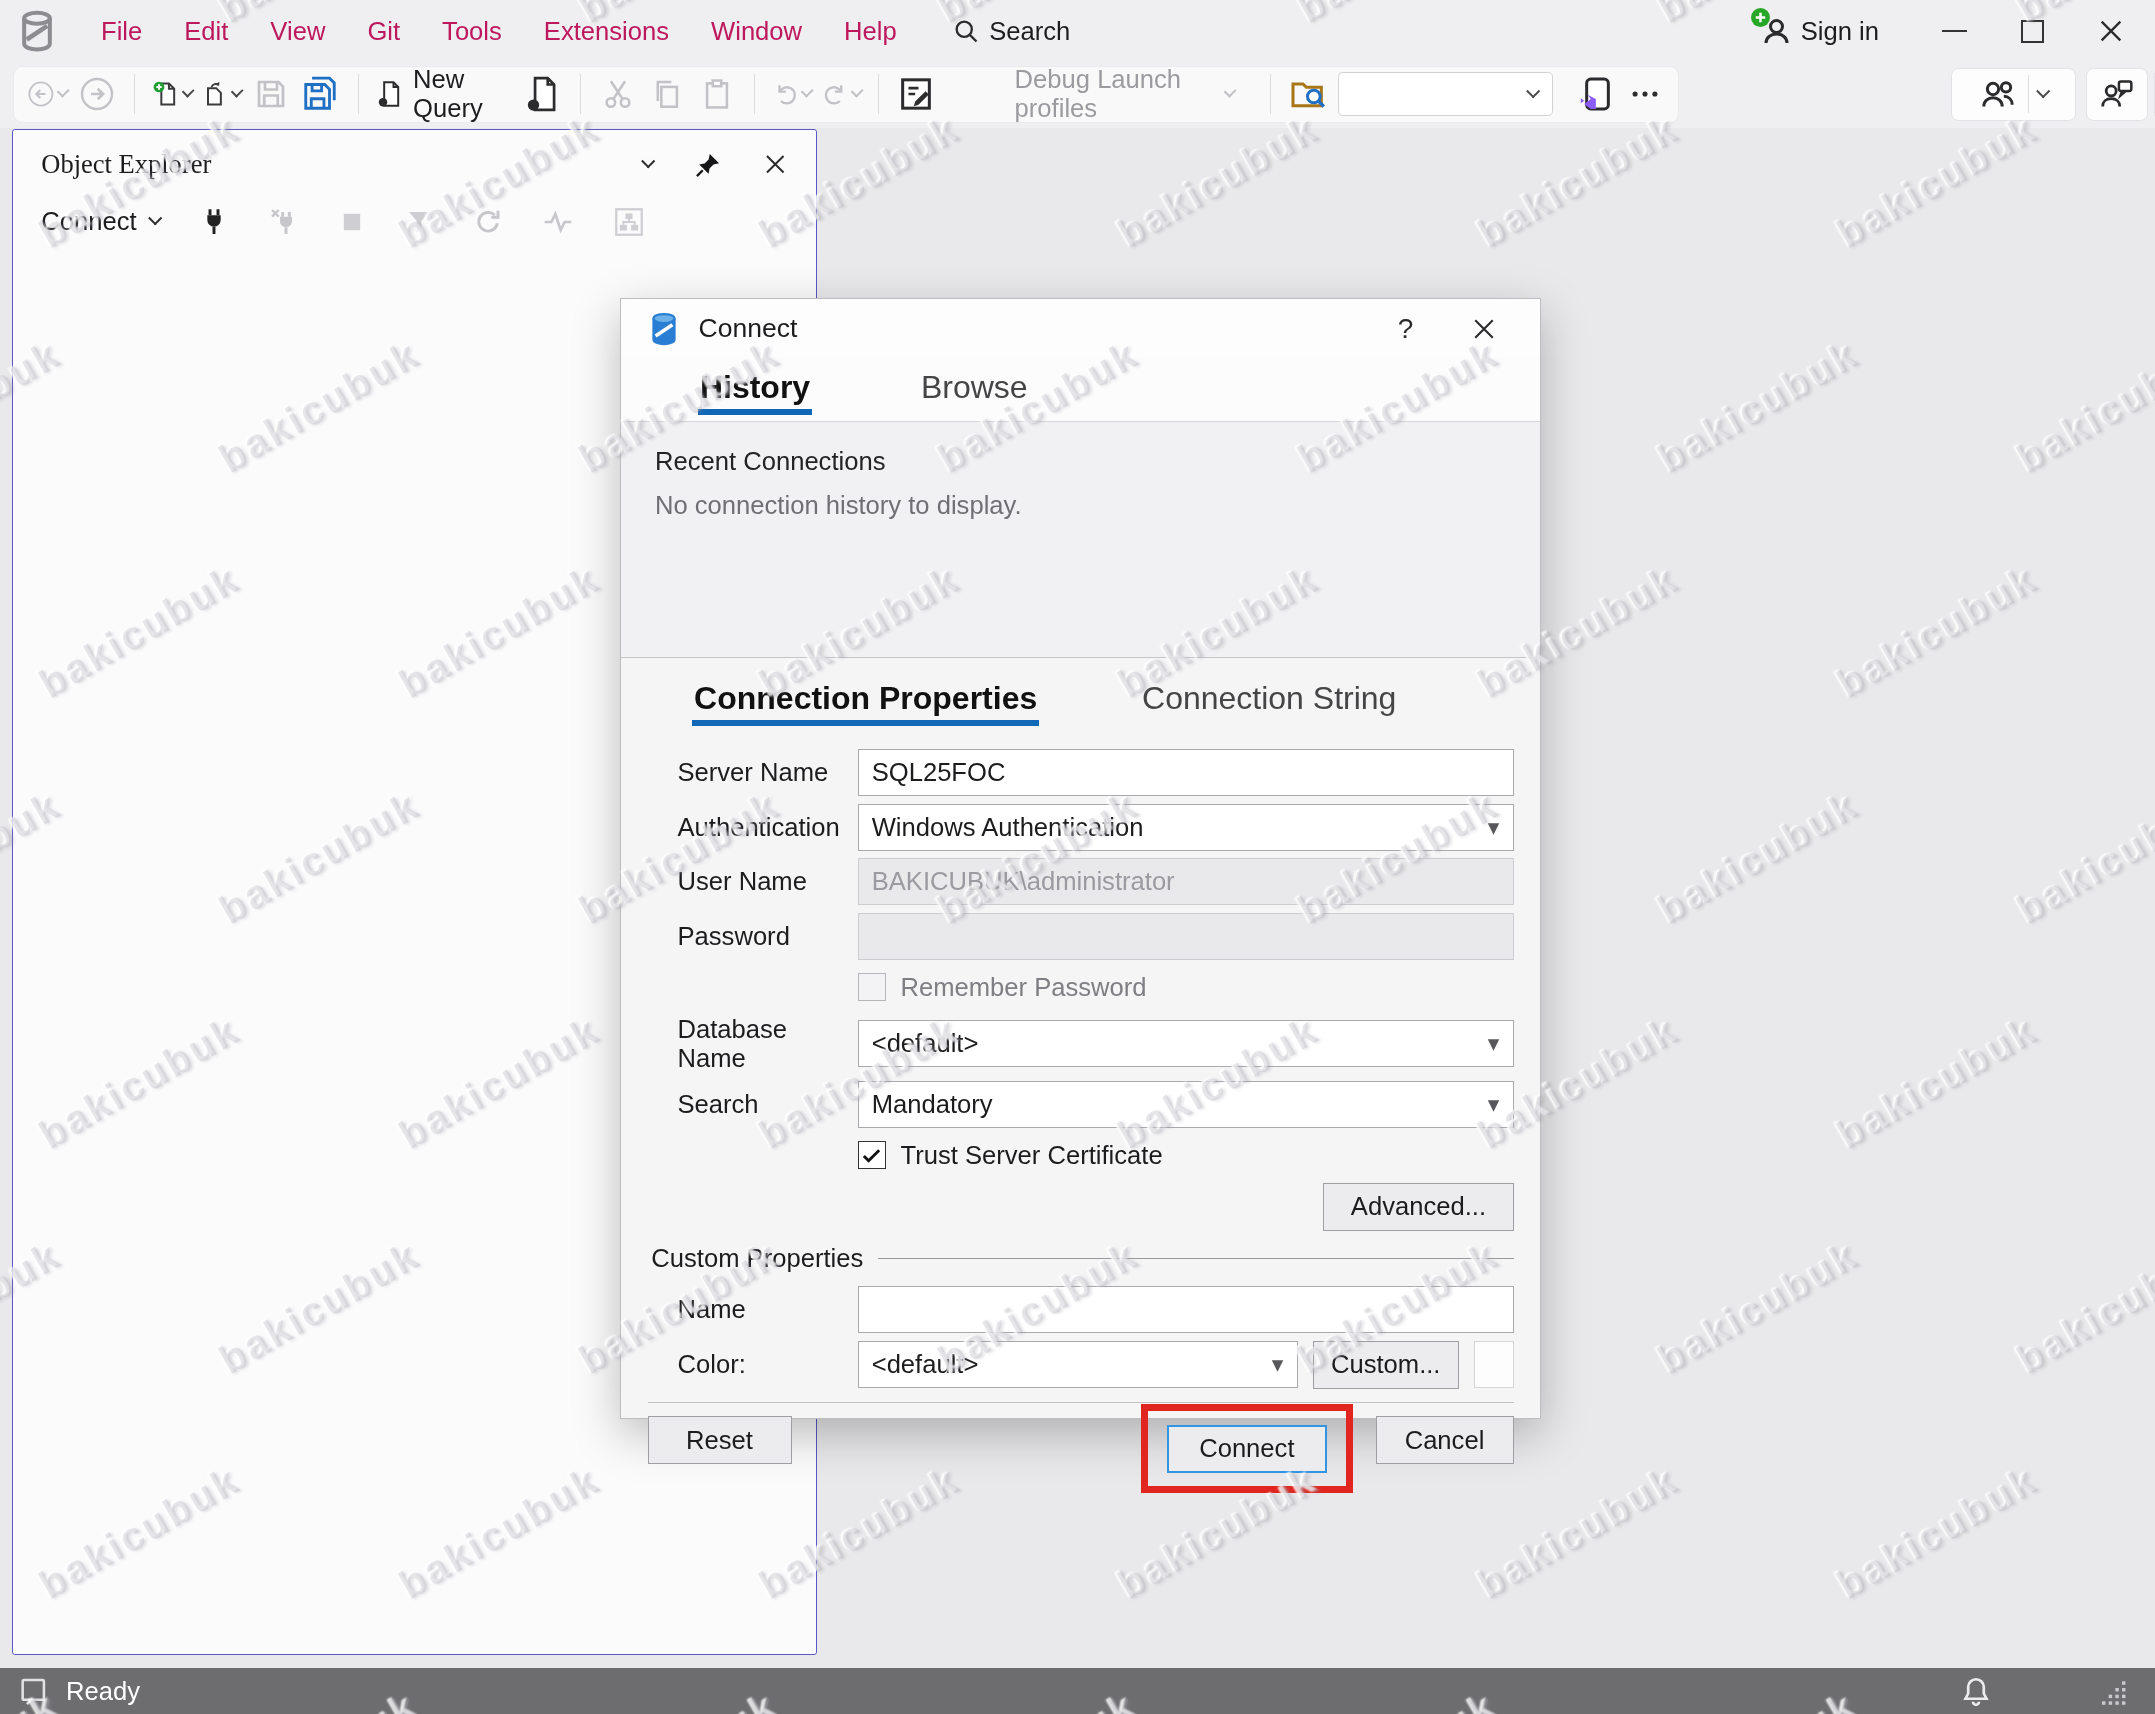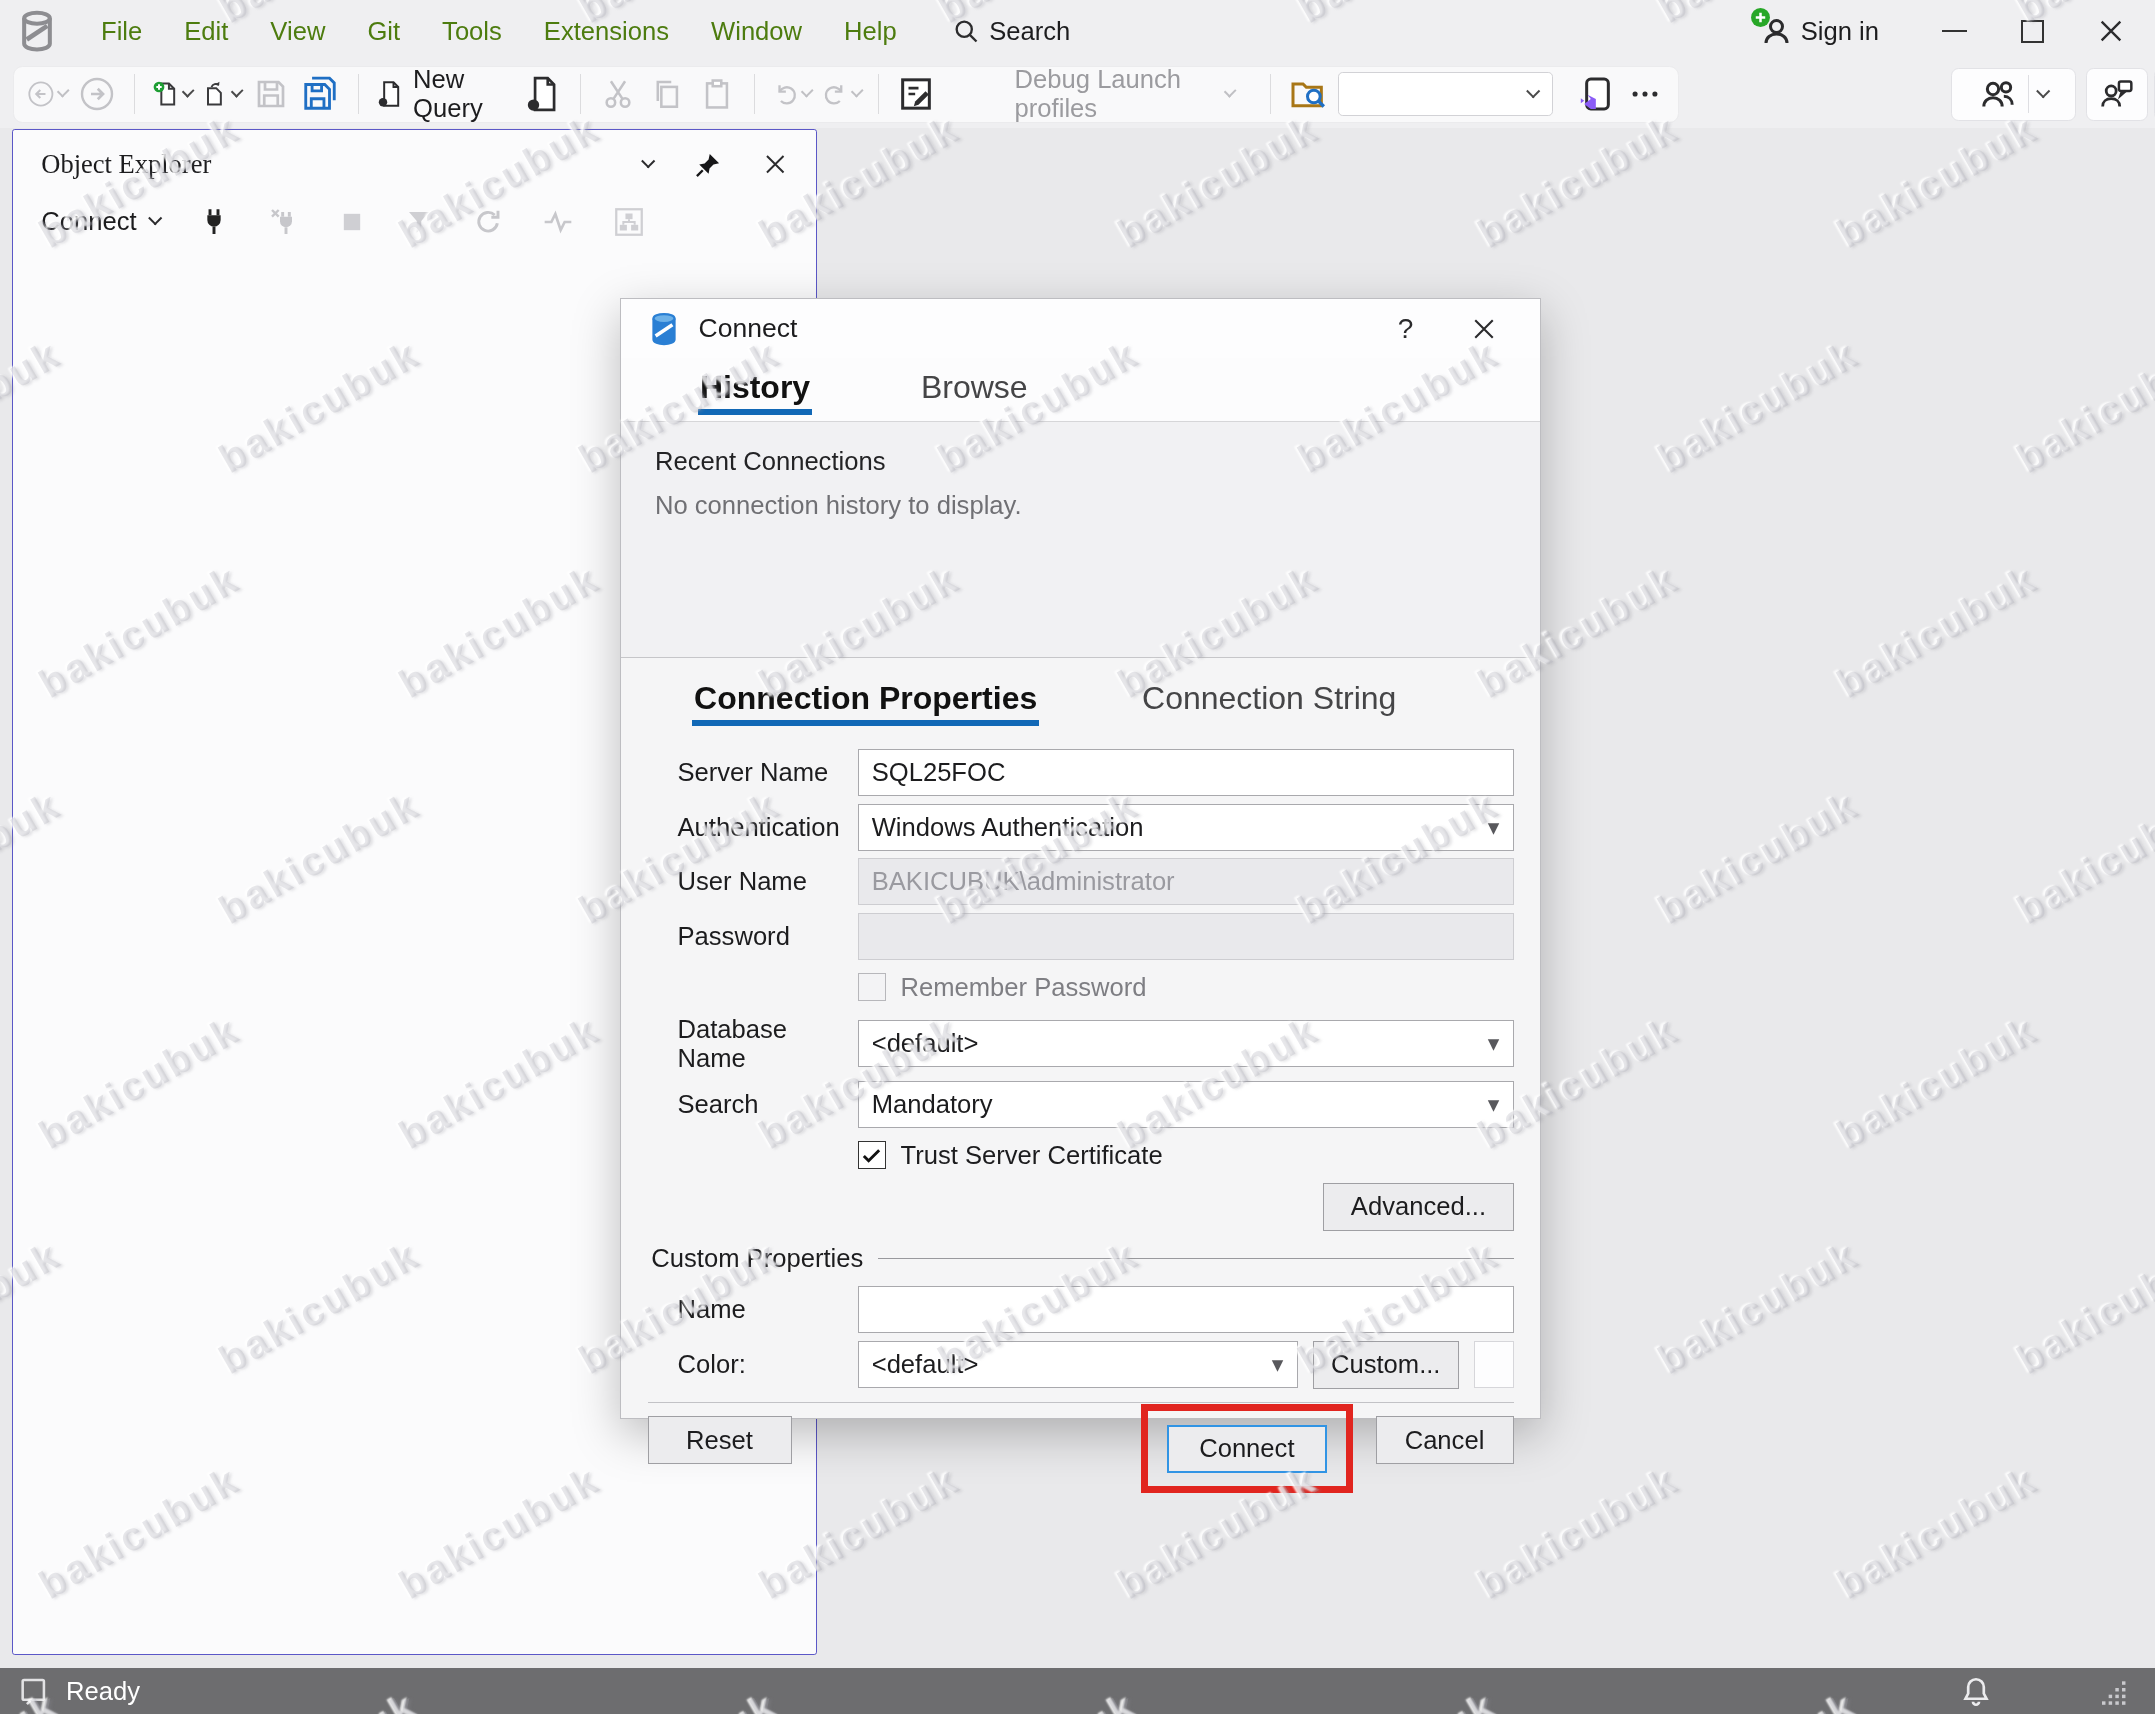--- a/index.html
+++ b/index.html
@@ -2,21 +2,21 @@
 <html style="font-size:15px"><head>
 <meta charset="utf-8">
 <style>
   * { box-sizing: border-box; }
   html,body { margin:0; padding:0; }
   body { width:2156px; height:1715px; font-family:"Liberation Sans", sans-serif; background:#e9e9eb; }
   #screen { position:relative; width:2156px; height:1715px; overflow:hidden; background:#e9e9eb; }
 
   
   #titlebar { position:absolute; left:0; top:0; width:2156px; height:62px; background:#efeff1; display:flex; align-items:center; padding:0 15px; }
-  .menu-item { font-size:25.6px; color:#4d7c0f; padding:9.5px 21px; cursor:default; }
+  .menu-item { font-size:25.6px; color:#be185d; padding:9.5px 21px; cursor:default; }
   .search-wrap { display:flex; align-items:center; gap:9.5px; margin-left:34px; font-size:25.6px; color:#1d1d1f; }
   .tb-right { margin-left:auto; display:flex; align-items:center; gap:17px; }
   .signin { display:flex; align-items:center; gap:7.6px; font-size:25.6px; color:#1d1d1f; position:relative; padding-right:28px; }
   .win-ctl { width:61px; height:53px; display:flex; align-items:center; justify-content:center; }
   .min-glyph { width:24.6px; height:2.8px; background:#333; }
   .max-glyph { width:23px; height:23px; border:2.4px solid #333; }
 
   
   #toolbar { position:absolute; left:0; top:62px; width:2156px; height:66px; background:#efeff1; }
   .tb-strip { position:absolute; left:13.2px; top:3.8px; height:57px; width:1666px; background:#f9f9fa; border:0.9px solid #ebebed; border-radius:9.5px; display:flex; align-items:center; padding:0 13.2px; gap:9.5px; }

